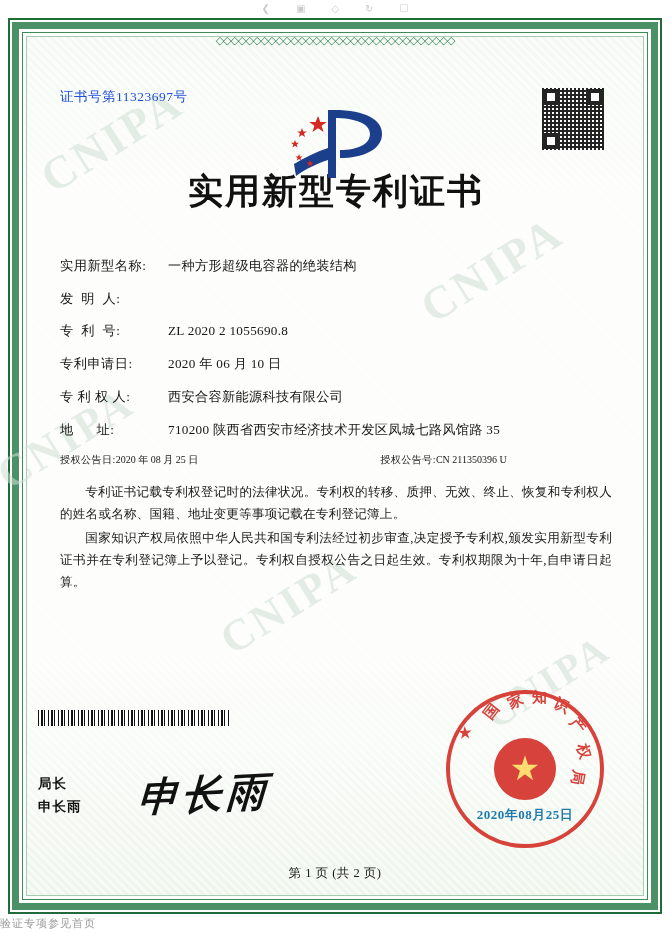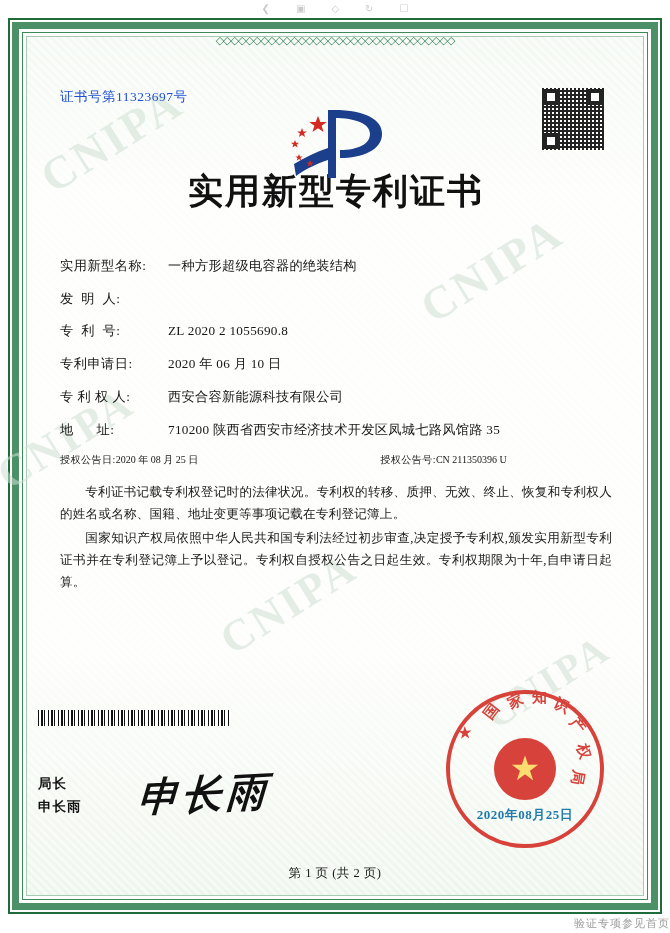--- a/index.html
+++ b/index.html
@@ -341,21 +341,21 @@
     text-align: center;
     font-size: 12.5px;
     letter-spacing: .5px;
     color: #1a1a1a;
   }
 
   .bottom-caption {
     position: absolute;
     bottom: 2px;
     left: 0; right: 0;
-    text-align: right;
+    text-align: left;
     font-size: 11px;
     color: #9a9a9a;
     letter-spacing: 1px;
   }
 </style>
 </head>
 <body>
 
 <div class="top-strip">
   <span>❮</span>

